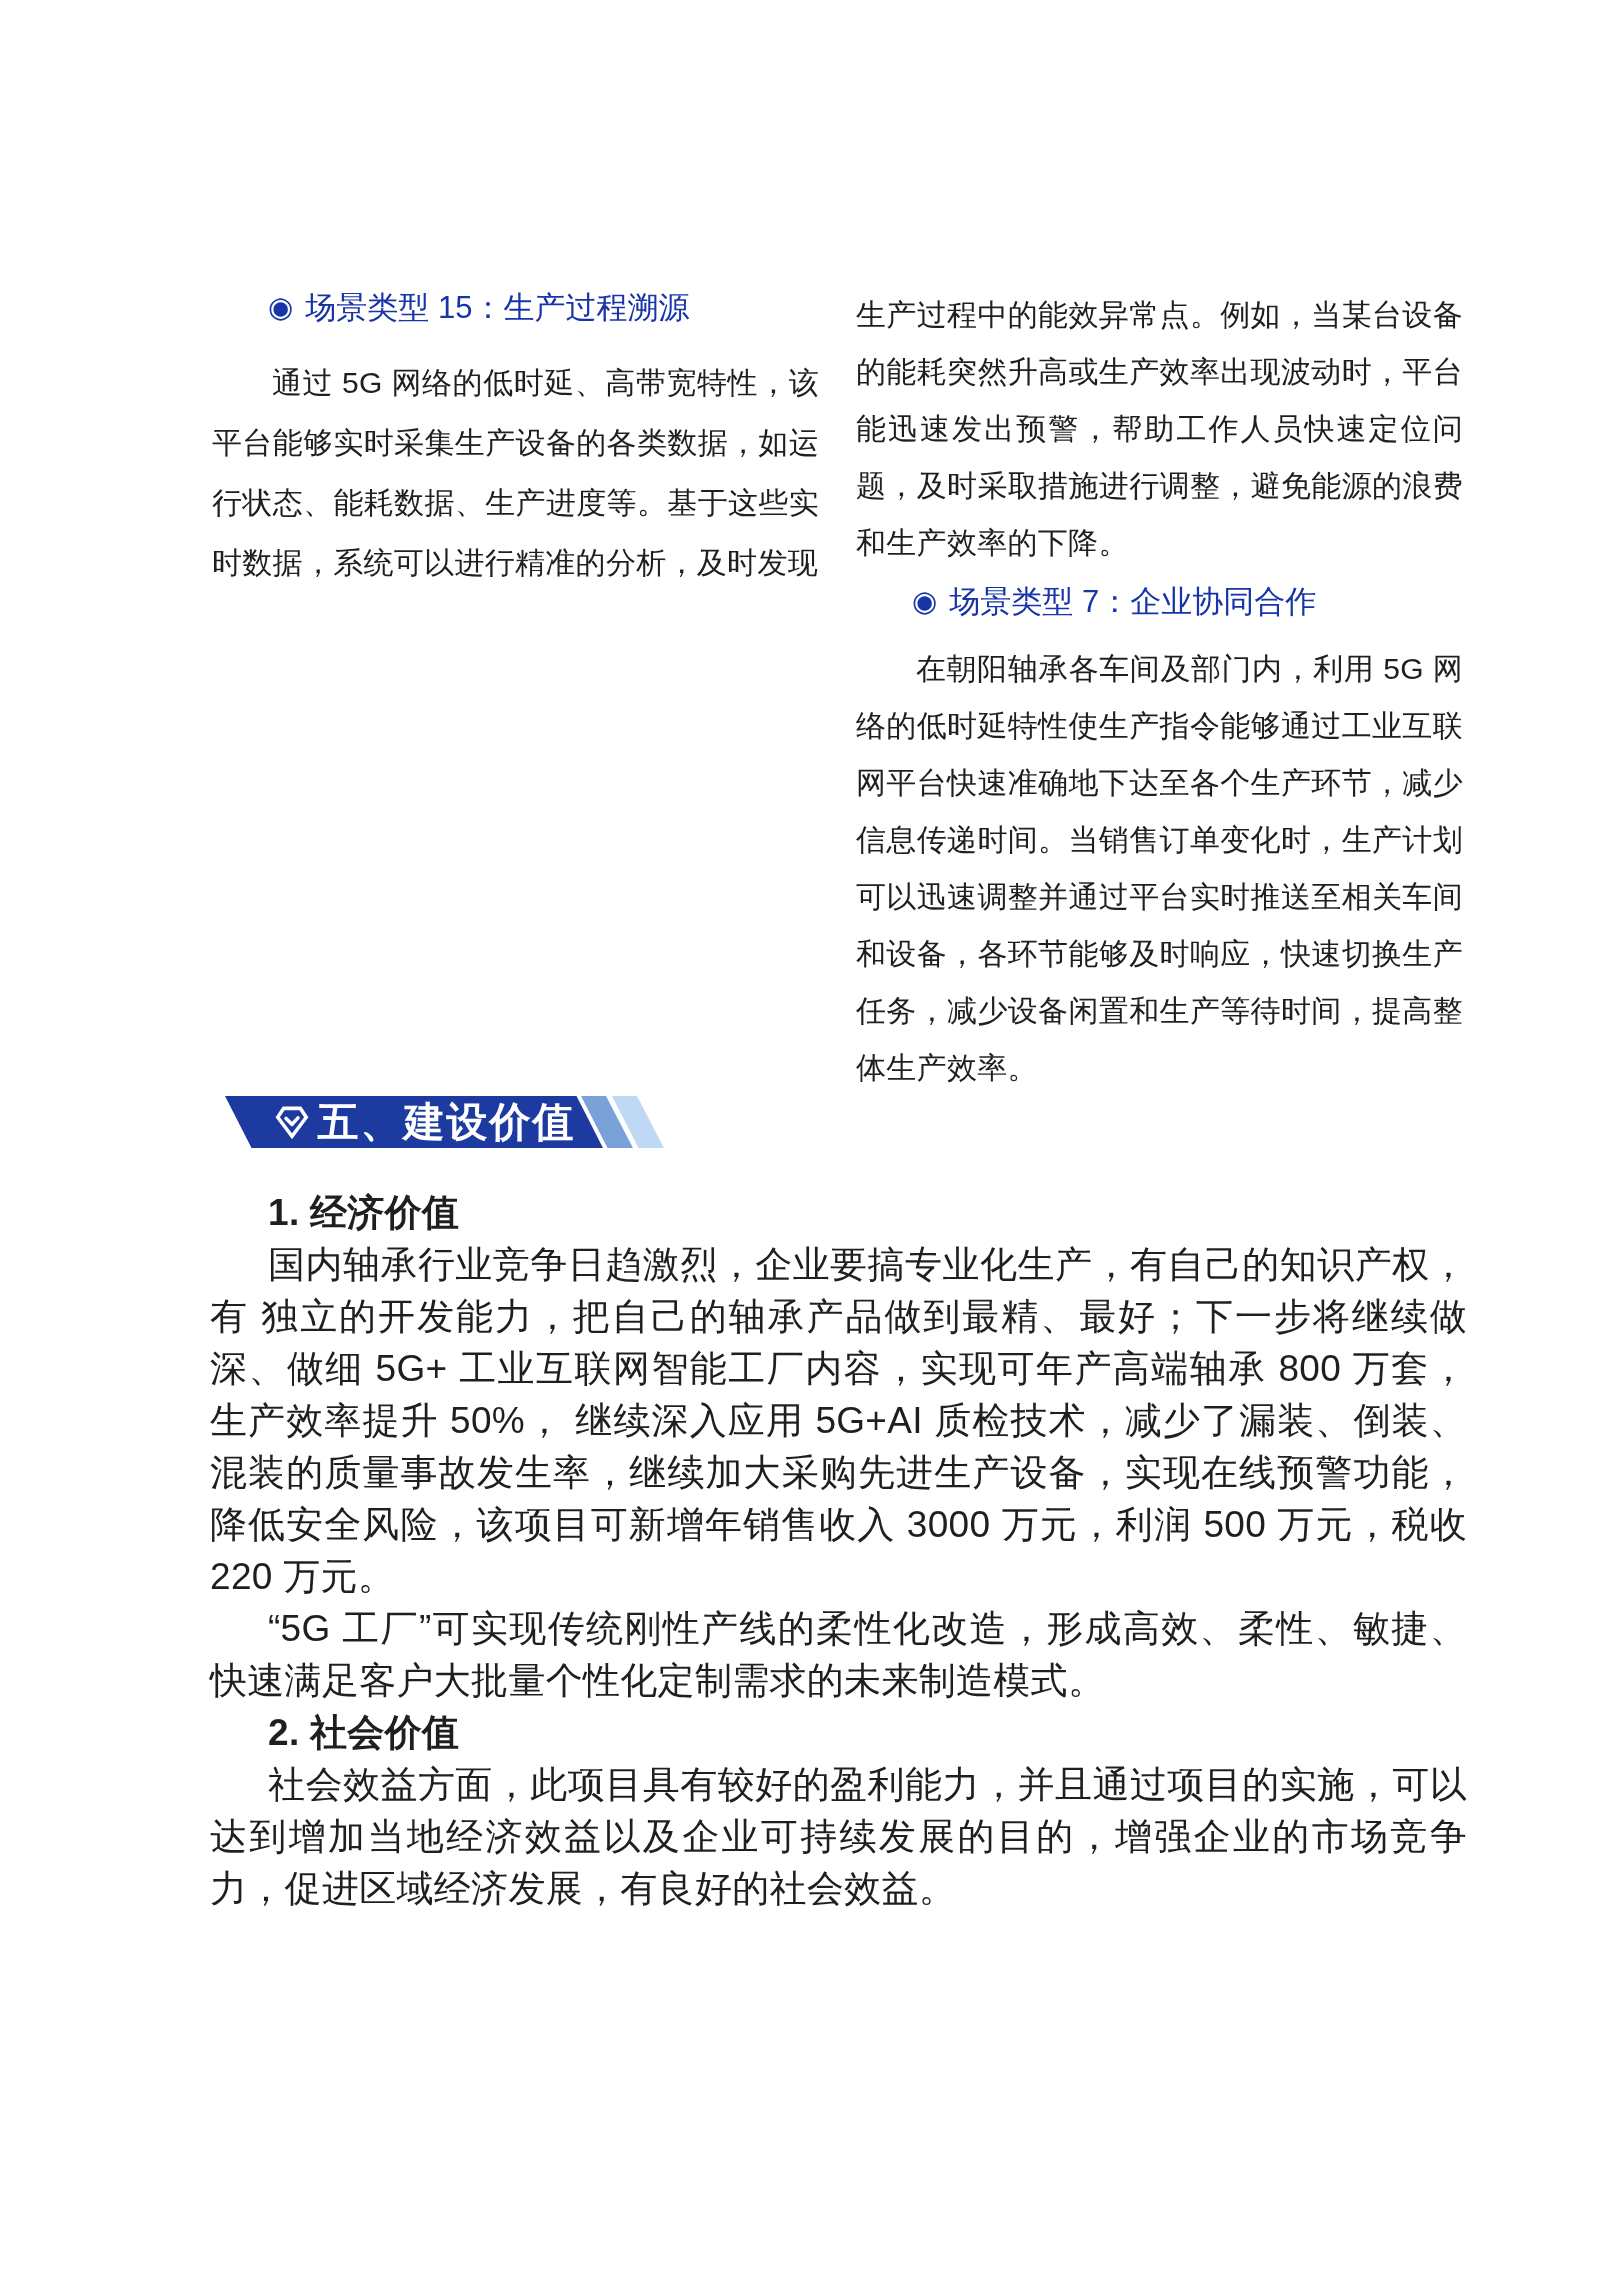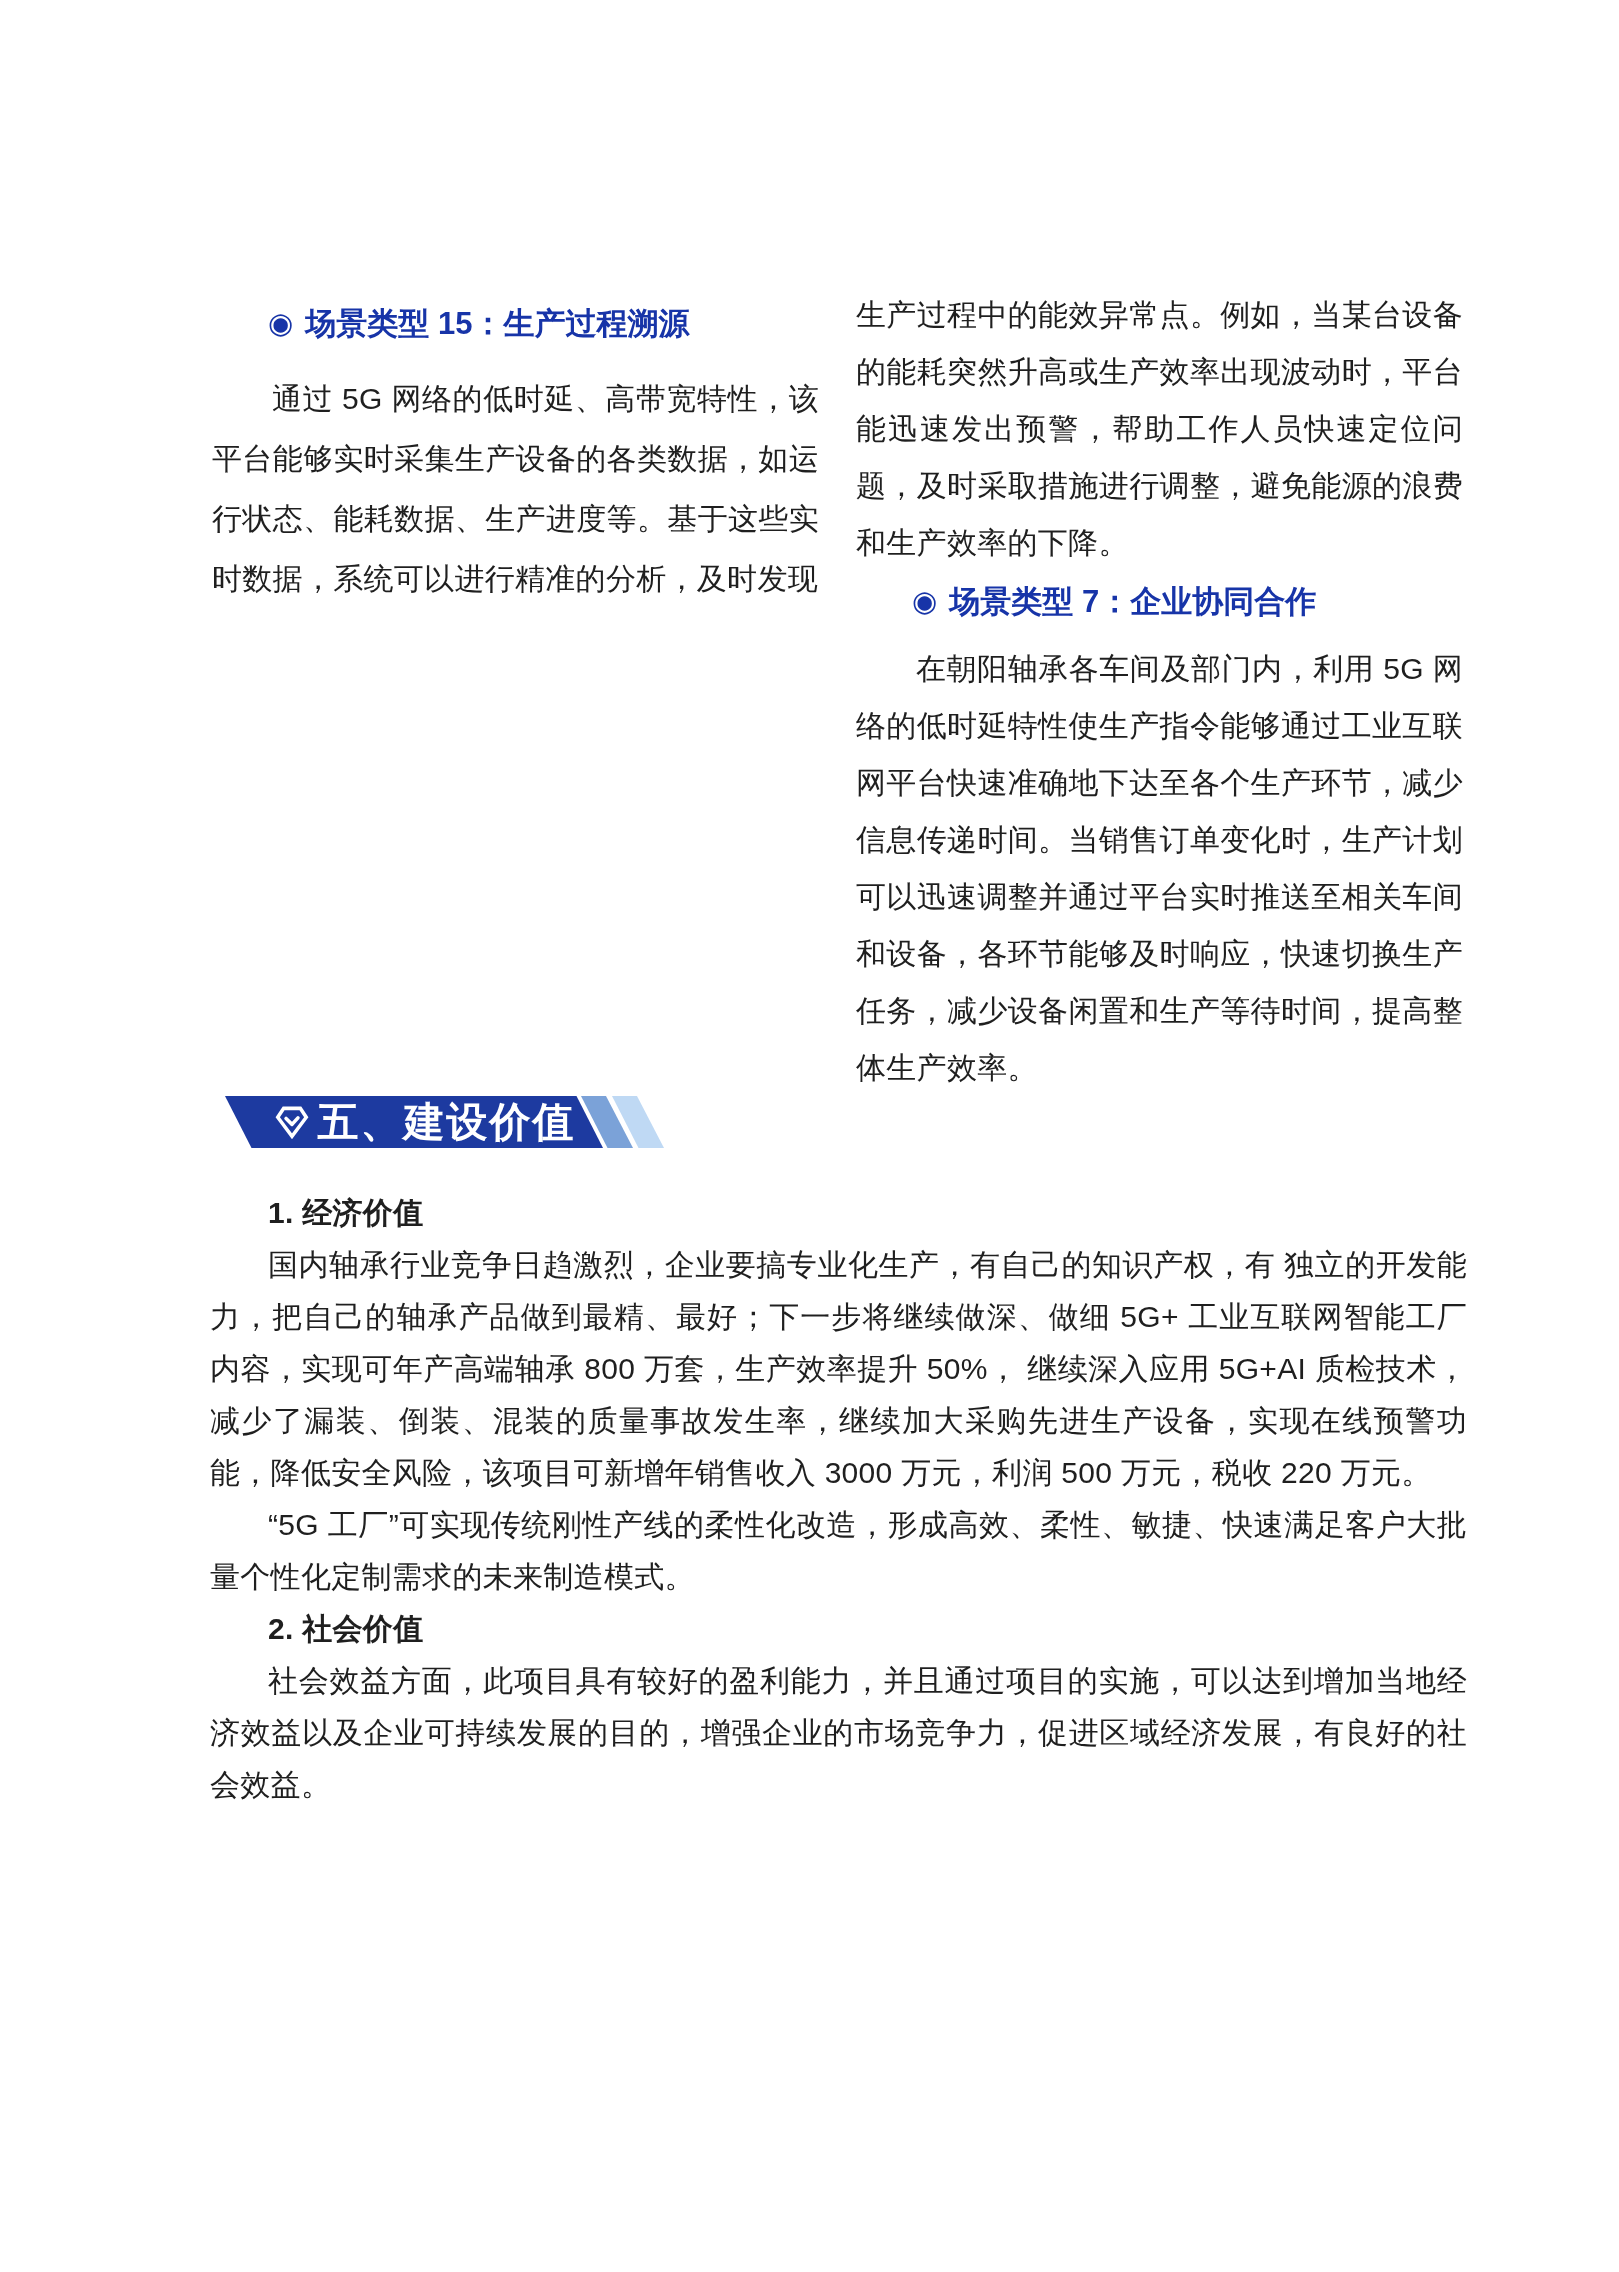--- a/index.html
+++ b/index.html
@@ -24,25 +24,25 @@
     position:absolute;
     left:212px;
     top:286px;
     width:1251px;
     display:flex;
     gap:37px;
   }
   .col{width:607px;}
   .col.right{width:607px;}
   .scene-heading{
-    margin:16px 0 24px 0;
+    margin:0 0 24px 0;
     padding-left:56px;
     font-size:31px;
     line-height:42px;
-    font-weight:700;
+    font-weight:400;
     color:var(--heading-blue);
     white-space:nowrap;
   }
   .scene-heading .bullet{
     font-size:29px;
     margin-right:12px;
     vertical-align:0.7px;
   }
   .scene-heading.h16{margin-top:36px;}
   .scene-heading.h17{margin-top:9.3px;margin-bottom:17px;}
@@ -102,21 +102,21 @@
   .stripe-2{left:612px;background:var(--stripe-light);}
   
   .bottom{
     position:absolute;
     left:210px;
     top:1187px;
     width:1257px;
   }
   .bottom p{
     margin:0;
-    font-size:30px;
+    font-size:37px;
     line-height:52px;
     text-align:justify;
     text-align-last:left;
     letter-spacing:0.3px;
   }
   .bottom .subtitle{
     font-weight:700;
     text-indent:58px;
     text-align:left;
   }

